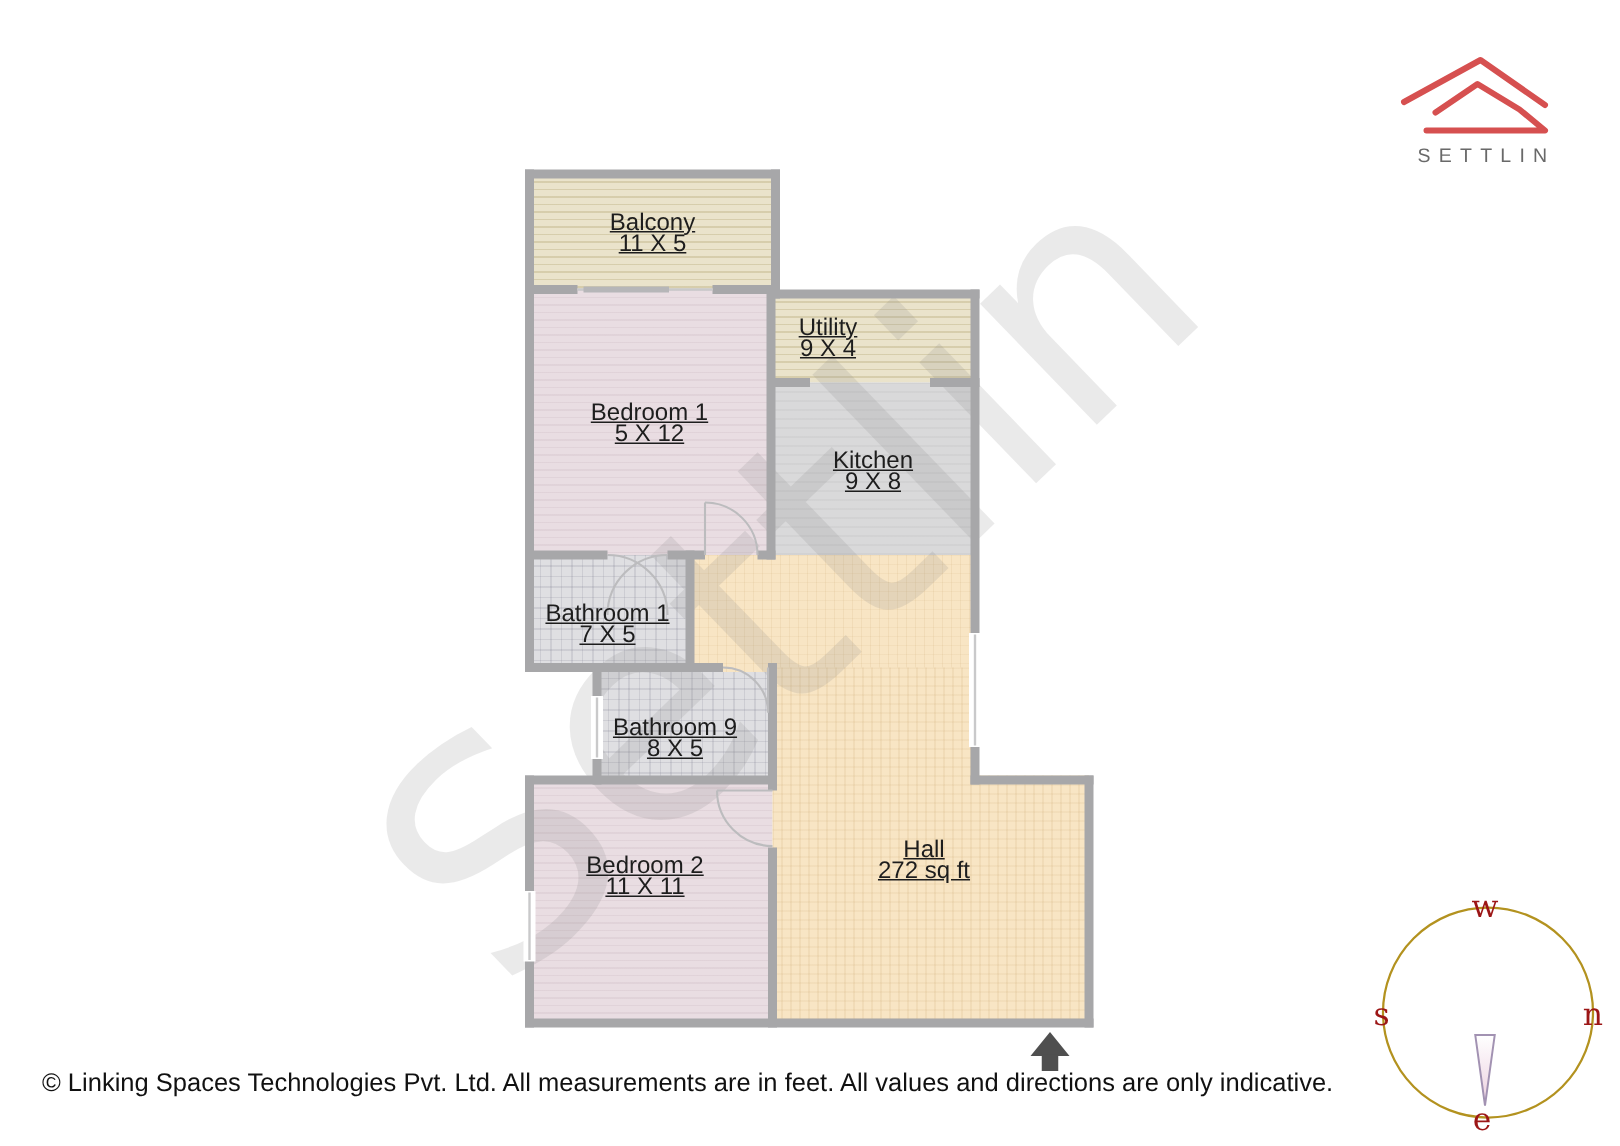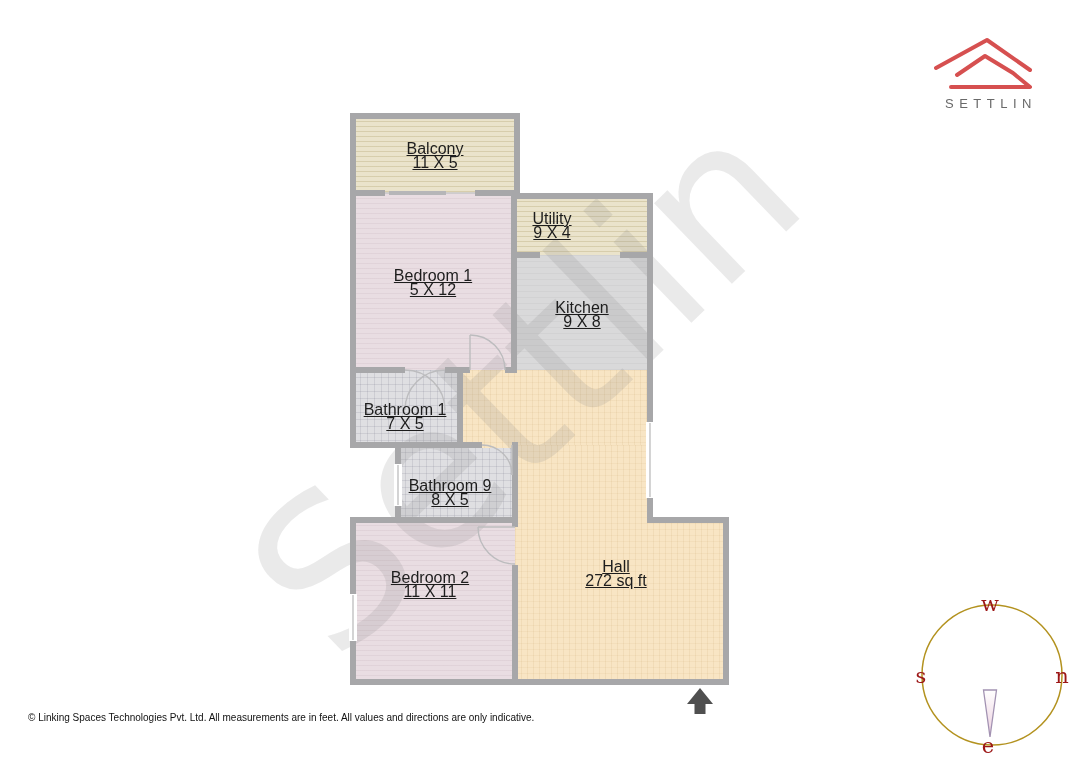--- a/index.html
+++ b/index.html
@@ -72,21 +72,21 @@
     position:absolute; z-index:4; transform:translate(-50%,-50%);
     font-family:"DejaVu Serif", serif; font-size:21px; color:#9c1616;
   }
   .c-top   {left:990px;  top:604px;}
   .c-left  {left:921px;  top:676px;}
   .c-right {left:1062px; top:676px;}
   .c-bottom{left:988px;  top:746px;}
   
   .footer{
     position:absolute; z-index:4; left:28px; top:712px;
-    font-size:10px; color:#111111; white-space:nowrap;
+    font-size:17px; color:#111111; white-space:nowrap;
   }
 </style>
 </head>
 <body>
 
 <div class="page">
 
   <div class="room balcony fill-stripes-beige"></div>
   <div class="room bedroom1 fill-pink"></div>
   <div class="room utility fill-stripes-beige"></div>

